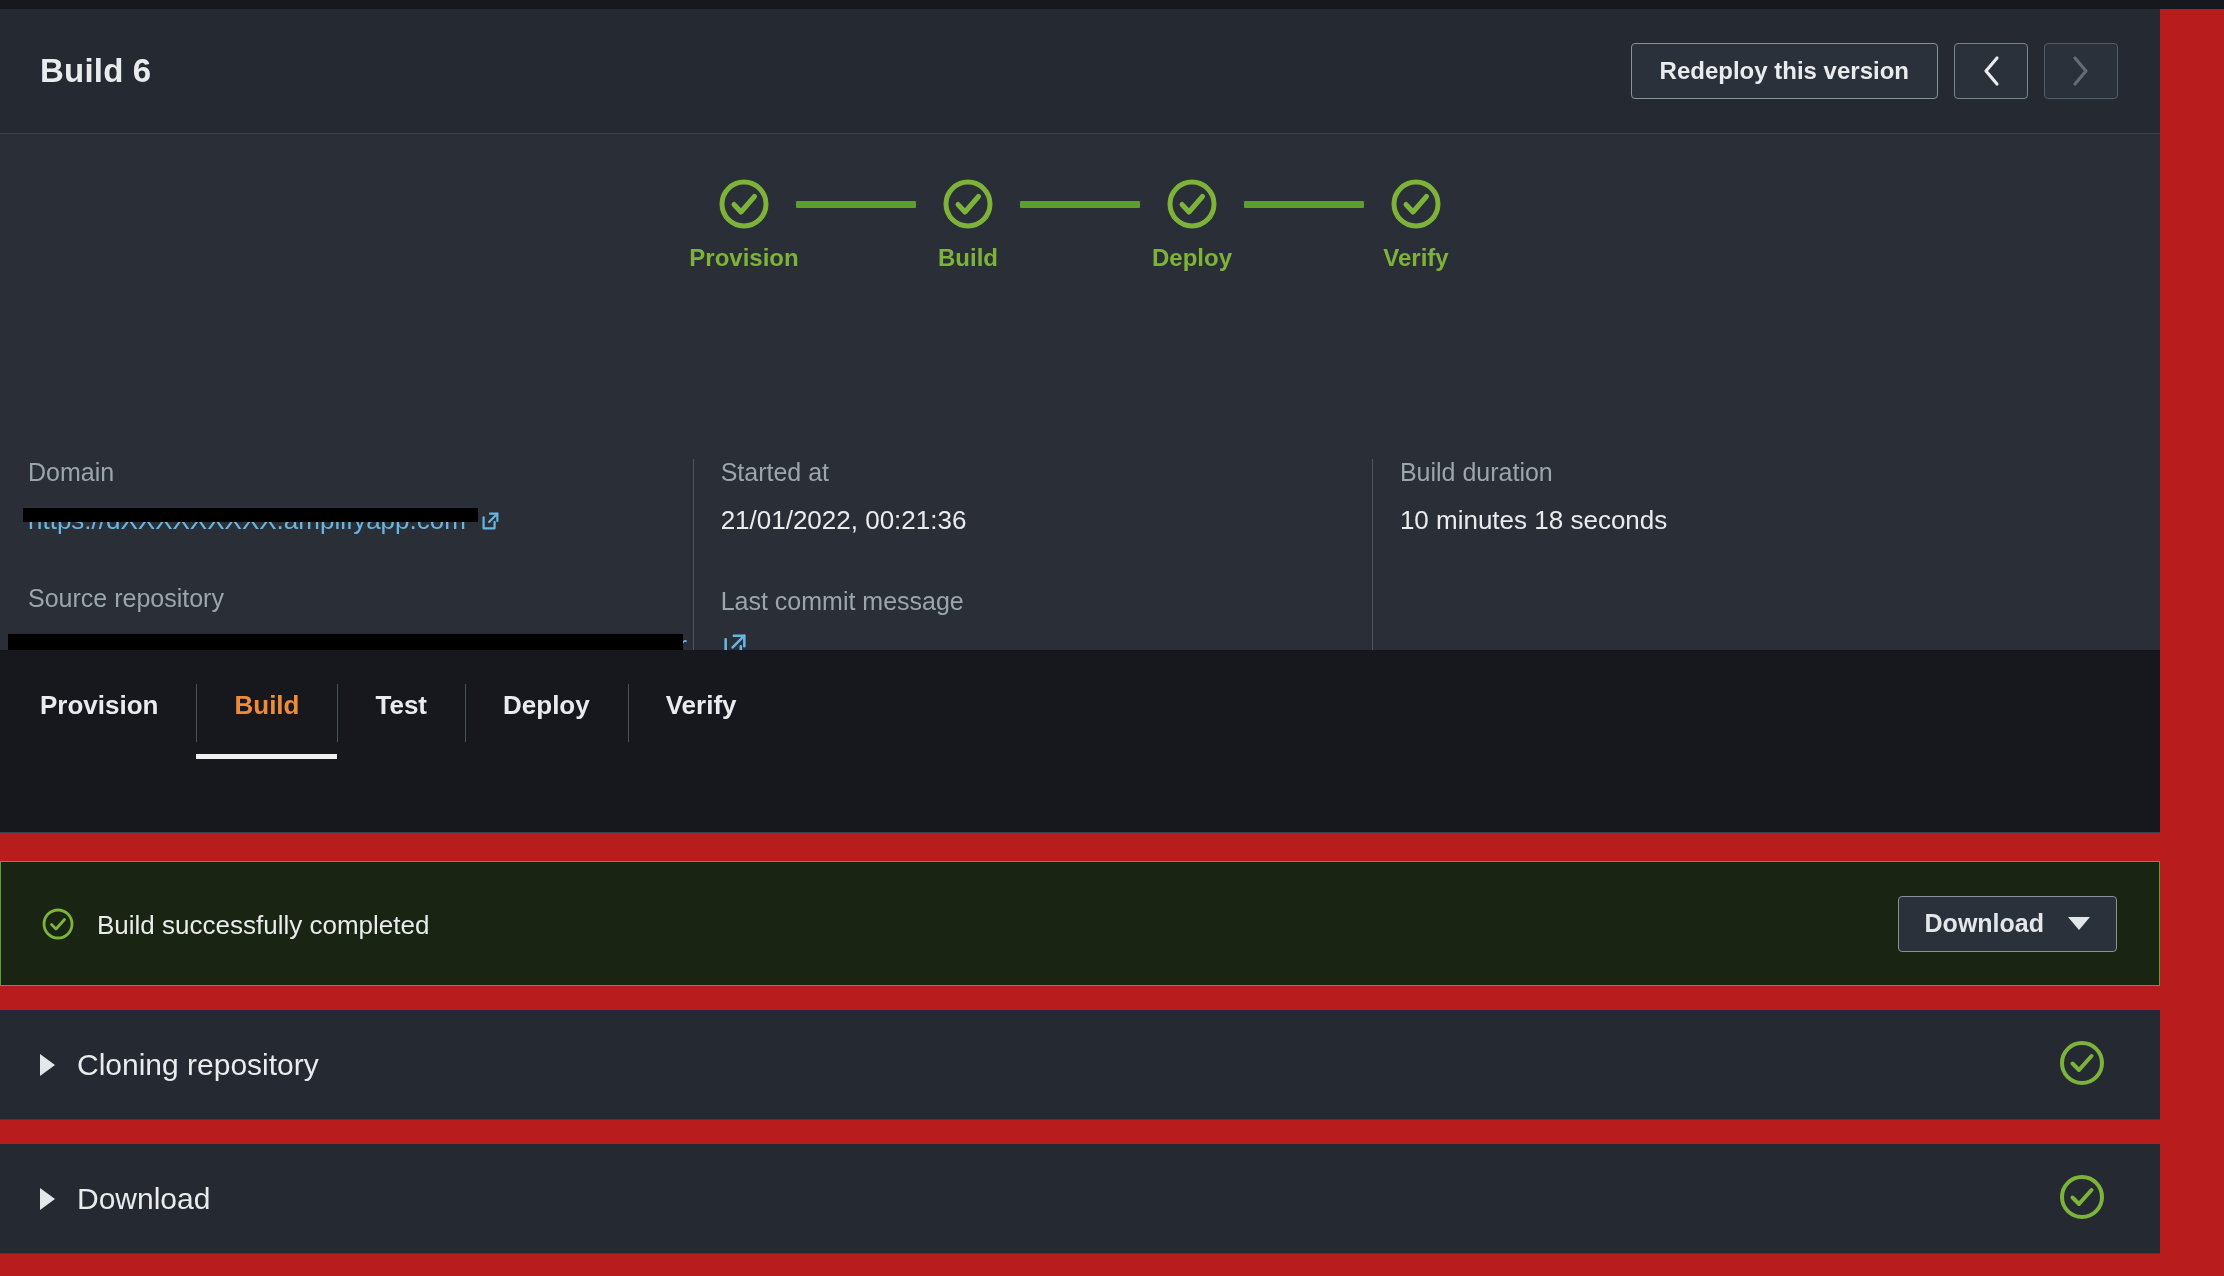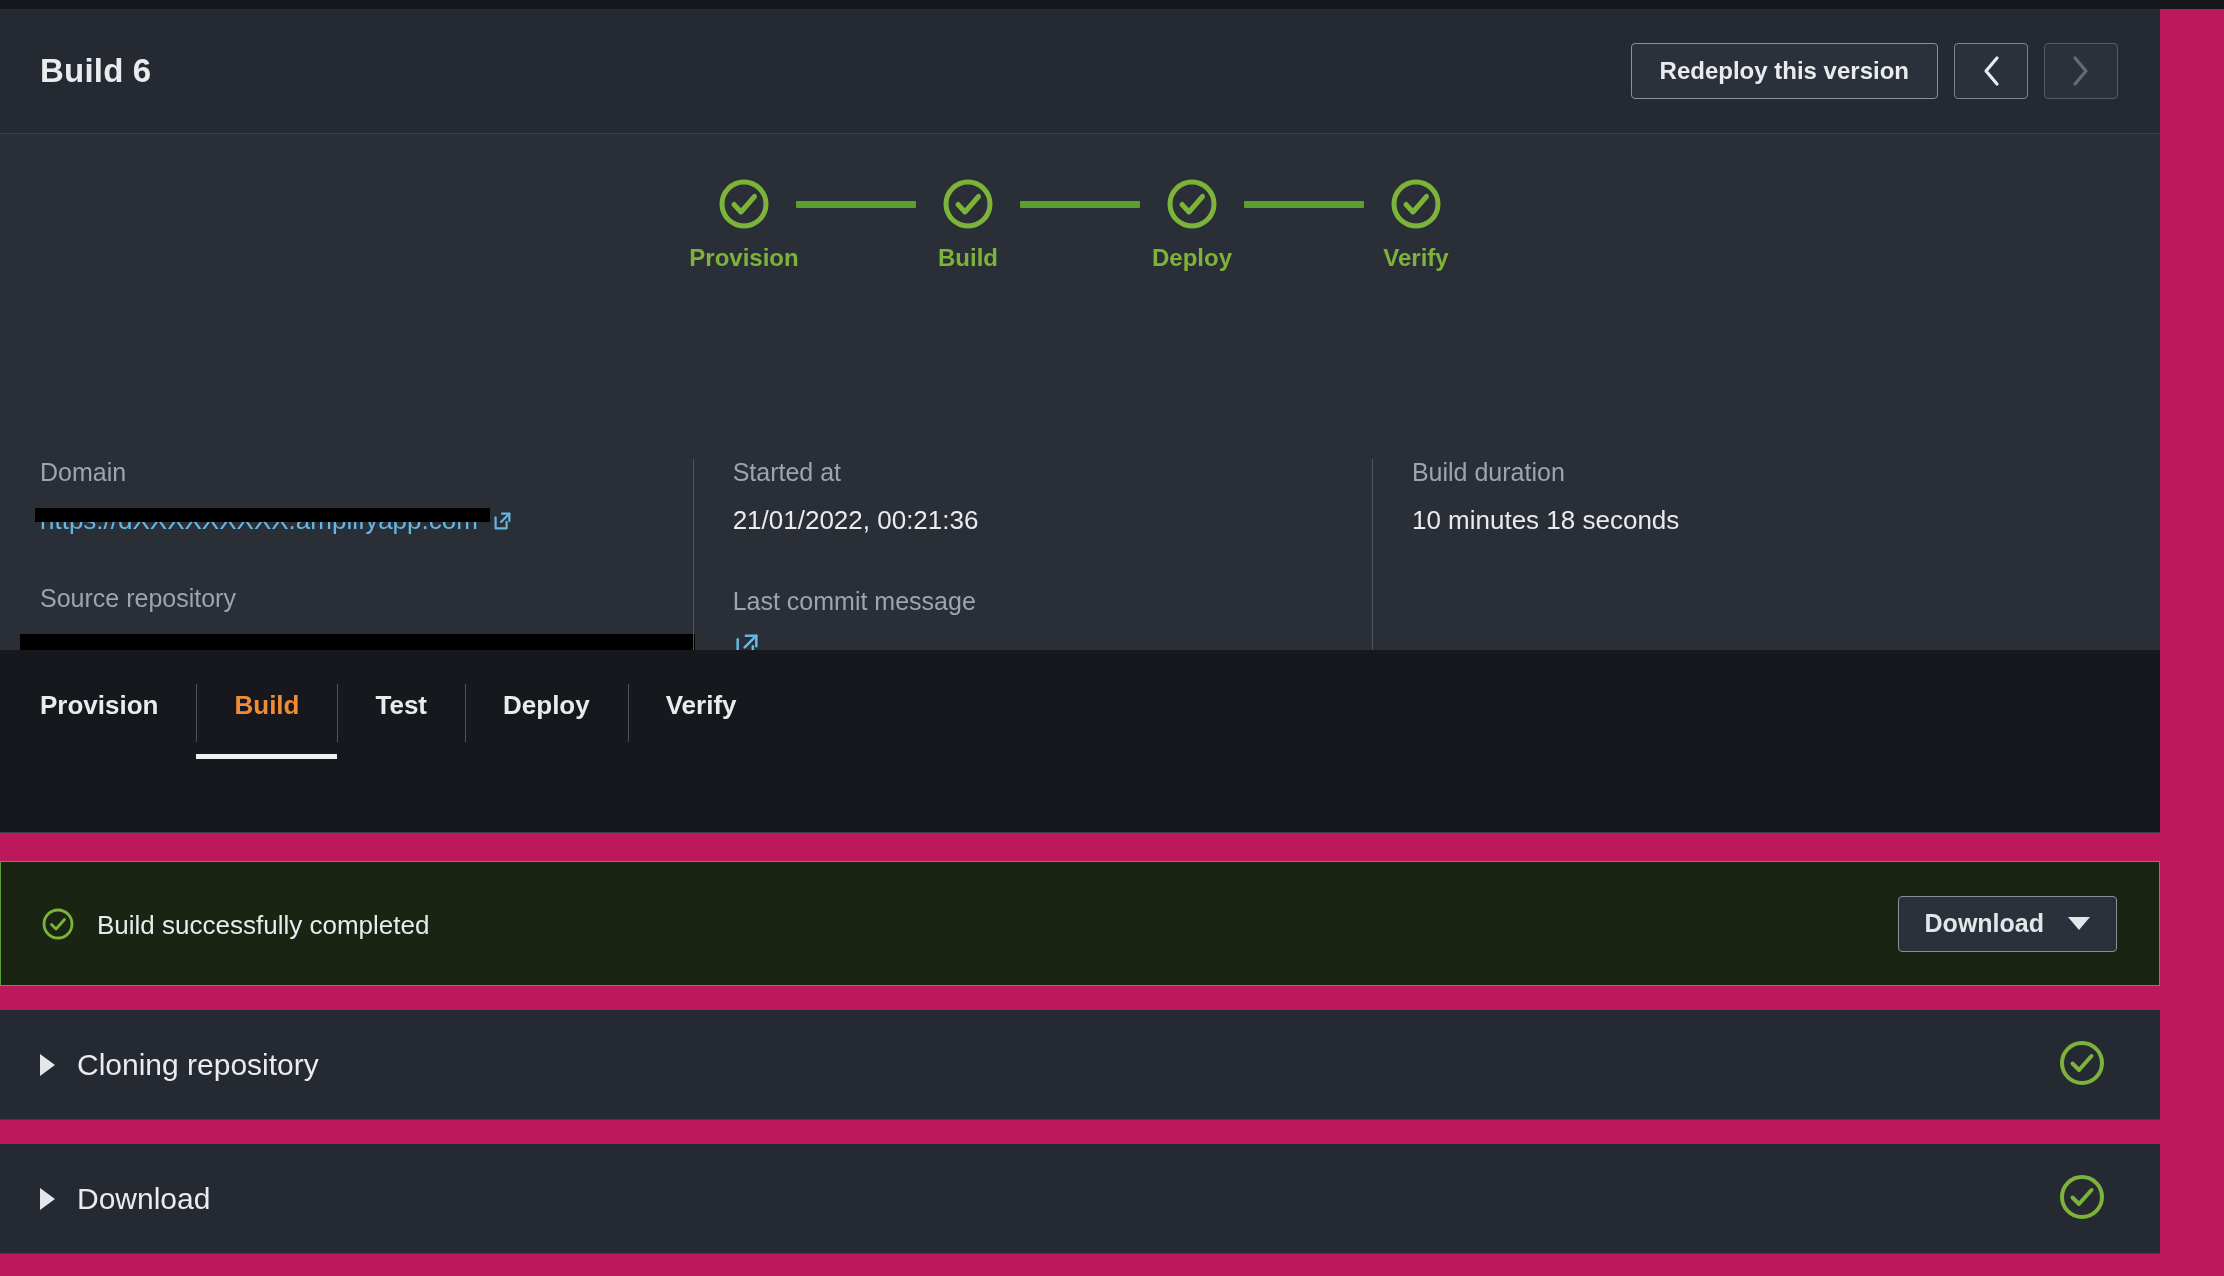--- a/index.html
+++ b/index.html
@@ -2,21 +2,21 @@
 <html><head>
 <meta charset="utf-8">
 <style>
   * { box-sizing: border-box; margin: 0; padding: 0; }
   html, body {
     width: 2224px; height: 1276px;
     background: #16181d;
     font-family: "Liberation Sans", sans-serif;
     overflow: hidden;
   }
-  .page { position: relative; width: 2224px; height: 1276px; background: #be185d; }
+  .page { position: relative; width: 2224px; height: 1276px; background: #b91c1c; }
 
   
   .top-strip { position: absolute; left: 0; top: 0; width: 2224px; height: 9px; background: #16181d; }
 
   
   .card-col { position: absolute; left: 0; top: 9px; width: 2160px; }
 
   
   .header {
     position: relative;
@@ -77,21 +77,21 @@
   .step-line {
     height: 7px; background: #5d9e31; width: 120px;
     margin-top: 23px; border-radius: 1px;
   }
 
   
   .meta {
     position: absolute; left: 0; top: 320px; right: 0;
     display: flex;
   }
-  .meta-col { position: relative; padding-left: 40px; }
+  .meta-col { position: relative; padding-left: 28px; }
   .meta-col.c1 { width: 724px; }
   .meta-col.c2 { width: 710px; }
   .meta-col.c3 { width: 824px; }
   .meta-col.c2::before, .meta-col.c3::before {
     content: ""; position: absolute; left: 0; top: 5px;
     width: 1px; height: 296px; background: #4e555e;
   }
   .meta-label {
     font-size: 25px; color: #9ba5ac; line-height: 1.5;
     margin-bottom: 10px;

